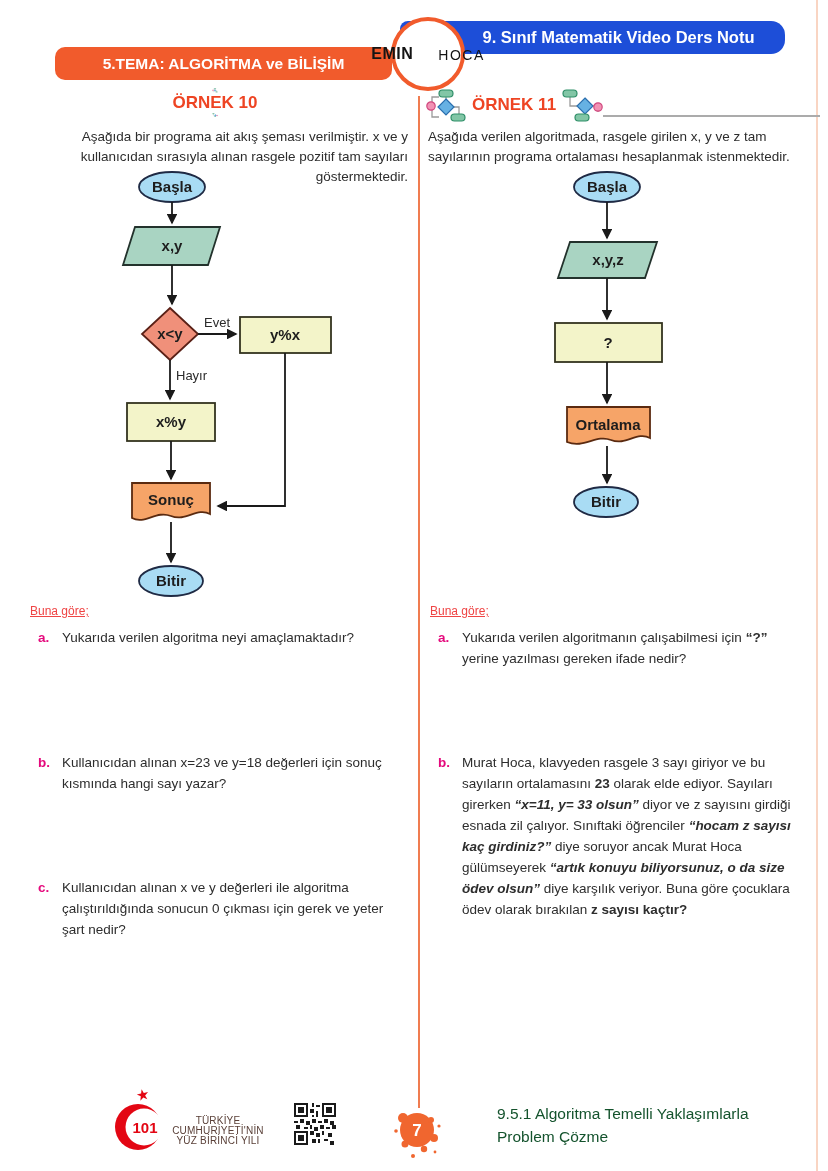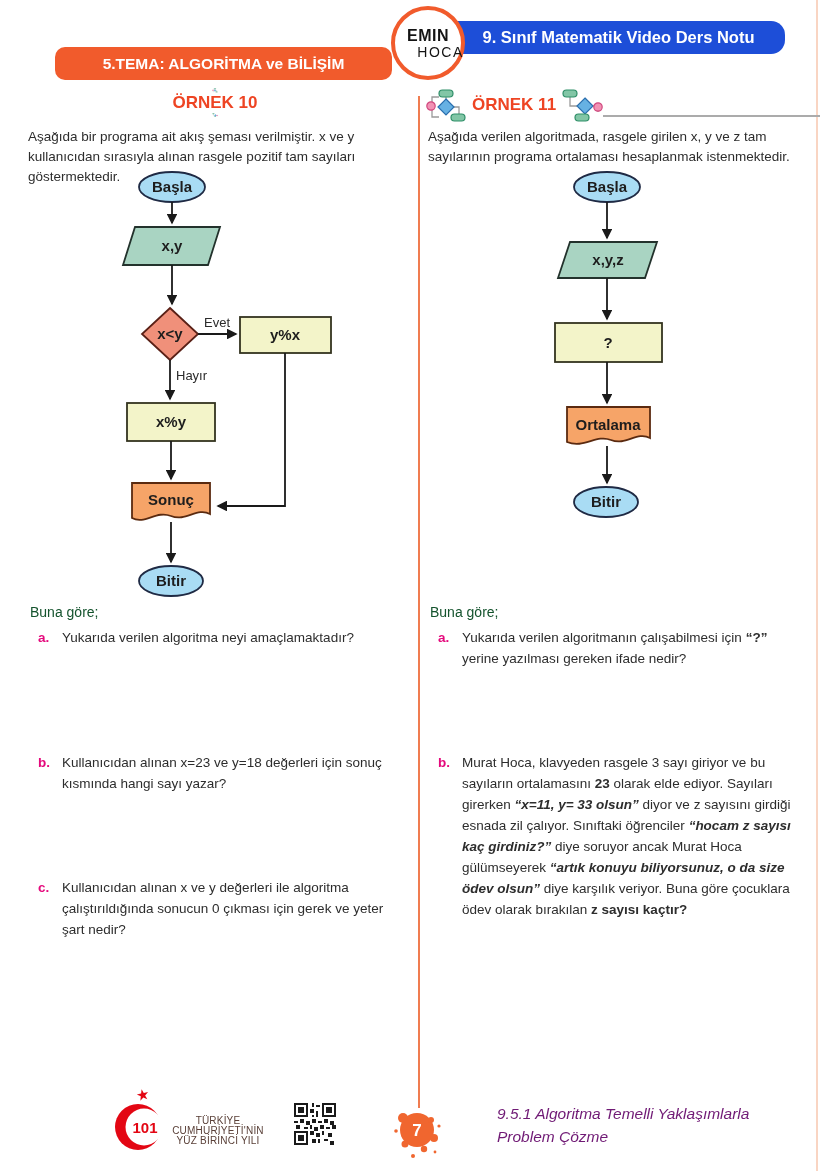--- a/index.html
+++ b/index.html
@@ -7,40 +7,40 @@
         font-family:"Liberation Sans", sans-serif;overflow:hidden;}
 
   
   .banner-right{position:absolute;left:400px;top:21px;width:385px;height:33px;
     background:#1d4ed8;border-radius:8px 14px 14px 8px;color:#fff;font-weight:bold;
     font-size:16.5px;display:flex;align-items:center;justify-content:center;padding-left:52px;
     box-sizing:border-box;z-index:1;}
   .banner-left{position:absolute;left:55px;top:47px;width:337px;height:33px;
     background:#f15b2c;border-radius:10px;color:#fff;font-weight:bold;font-size:15.5px;
     display:flex;align-items:center;justify-content:center;z-index:1;}
-  .logo-circle{position:absolute;left:391px;top:6px;width:66px;height:66px;border-radius:50%;
-    background:#fff;border:4px solid #f15b2c;z-index:2;display:flex;flex-direction:column;
+  .logo-circle{position:absolute;left:391px;top:17px;width:66px;height:66px;border-radius:50%;
+    background:#fff;border:4px solid #f15b2c;z-index:2;display:flex;flex-direction:row;
     align-items:center;justify-content:center;line-height:1;}
   .logo-l1{font-weight:bold;font-size:16px;color:#141414;letter-spacing:.5px;}
   .logo-l2{font-size:14px;color:#141414;letter-spacing:1.5px;margin-top:1px;padding-left:25px;}
   .divider{position:absolute;left:418px;top:96px;width:2px;height:1012px;background:#f07c50;}
   .edge-right{position:absolute;left:816px;top:0;width:2px;height:1171px;background:#f6c3aa;opacity:.7;}
 
   
   .ex-header{position:absolute;top:88px;height:34px;display:flex;align-items:center;}
   .ex-header.lft{left:25px;width:380px;flex-direction:column;}
   .ex-header.rgt{left:425px;width:395px;align-items:center;}
   .ex-title{font-size:17px;font-weight:bold;color:#ee4423;margin:0 5px;white-space:nowrap;}
   .ex-line{flex:1;height:2px;background:#ababab;align-self:flex-end;margin-bottom:5px;}
 
   
   .intro{position:absolute;width:380px;font-size:13.5px;line-height:20px;color:#2d2d2d;}
-  .intro.lft{left:28px;top:127px;}
+  .intro.lft{left:28px;top:127px;text-align:right;}
   .intro.rgt{left:428px;top:127px;}
-  .lead{position:absolute;font-size:14px;color:#14532d;}
+  .lead{position:absolute;font-size:12px;color:#ef4444;text-decoration:underline;}
   .lead.lft{left:30px;top:604px;}
   .lead.rgt{left:430px;top:604px;}
   .question{position:absolute;display:flex;font-size:13.5px;line-height:21px;color:#2d2d2d;}
   .q-label{color:#e5097c;font-weight:bold;flex:0 0 24px;margin-left:8px;}
   .q-text{width:344px;}
   .seg-b{font-weight:bold;}
   .seg-i{font-style:italic;}
   .q-la{left:30px;top:627px;} .q-lb{left:30px;top:752px;} .q-lc{left:30px;top:877px;}
   .q-ra{left:430px;top:627px;} .q-rb{left:430px;top:752px;}
 
@@ -51,22 +51,22 @@
   .flow text{font-family:"Liberation Sans", sans-serif;}
   .node-label{font-size:15px;font-weight:bold;fill:#1d1d1d;}
   .branch-label{font-size:13px;fill:#2b2b2b;}
 
   
   .centenary{position:absolute;left:168px;top:1116px;width:100px;text-align:center;
     font-size:10px;font-weight:normal;color:#5a4038;line-height:10px;letter-spacing:.2px;}
   .qr{position:absolute;left:294px;top:1103px;}
   .logo-101{position:absolute;left:110px;top:1086px;}
   .splatter{position:absolute;left:391px;top:1104px;}
-  .section-ref{position:absolute;left:497px;top:1102px;font-size:15.5px;font-style:italic;
-    color:#701a75;line-height:23px;}
+  .section-ref{position:absolute;left:497px;top:1102px;font-size:15.5px;
+    color:#14532d;line-height:23px;}
 </style>
 </head>
 <body>
 
 <div class="page">
 
   <div class="banner-right">
     <span>9. Sınıf Matematik Video Ders Notu</span>
   </div>
   <div class="banner-left">

